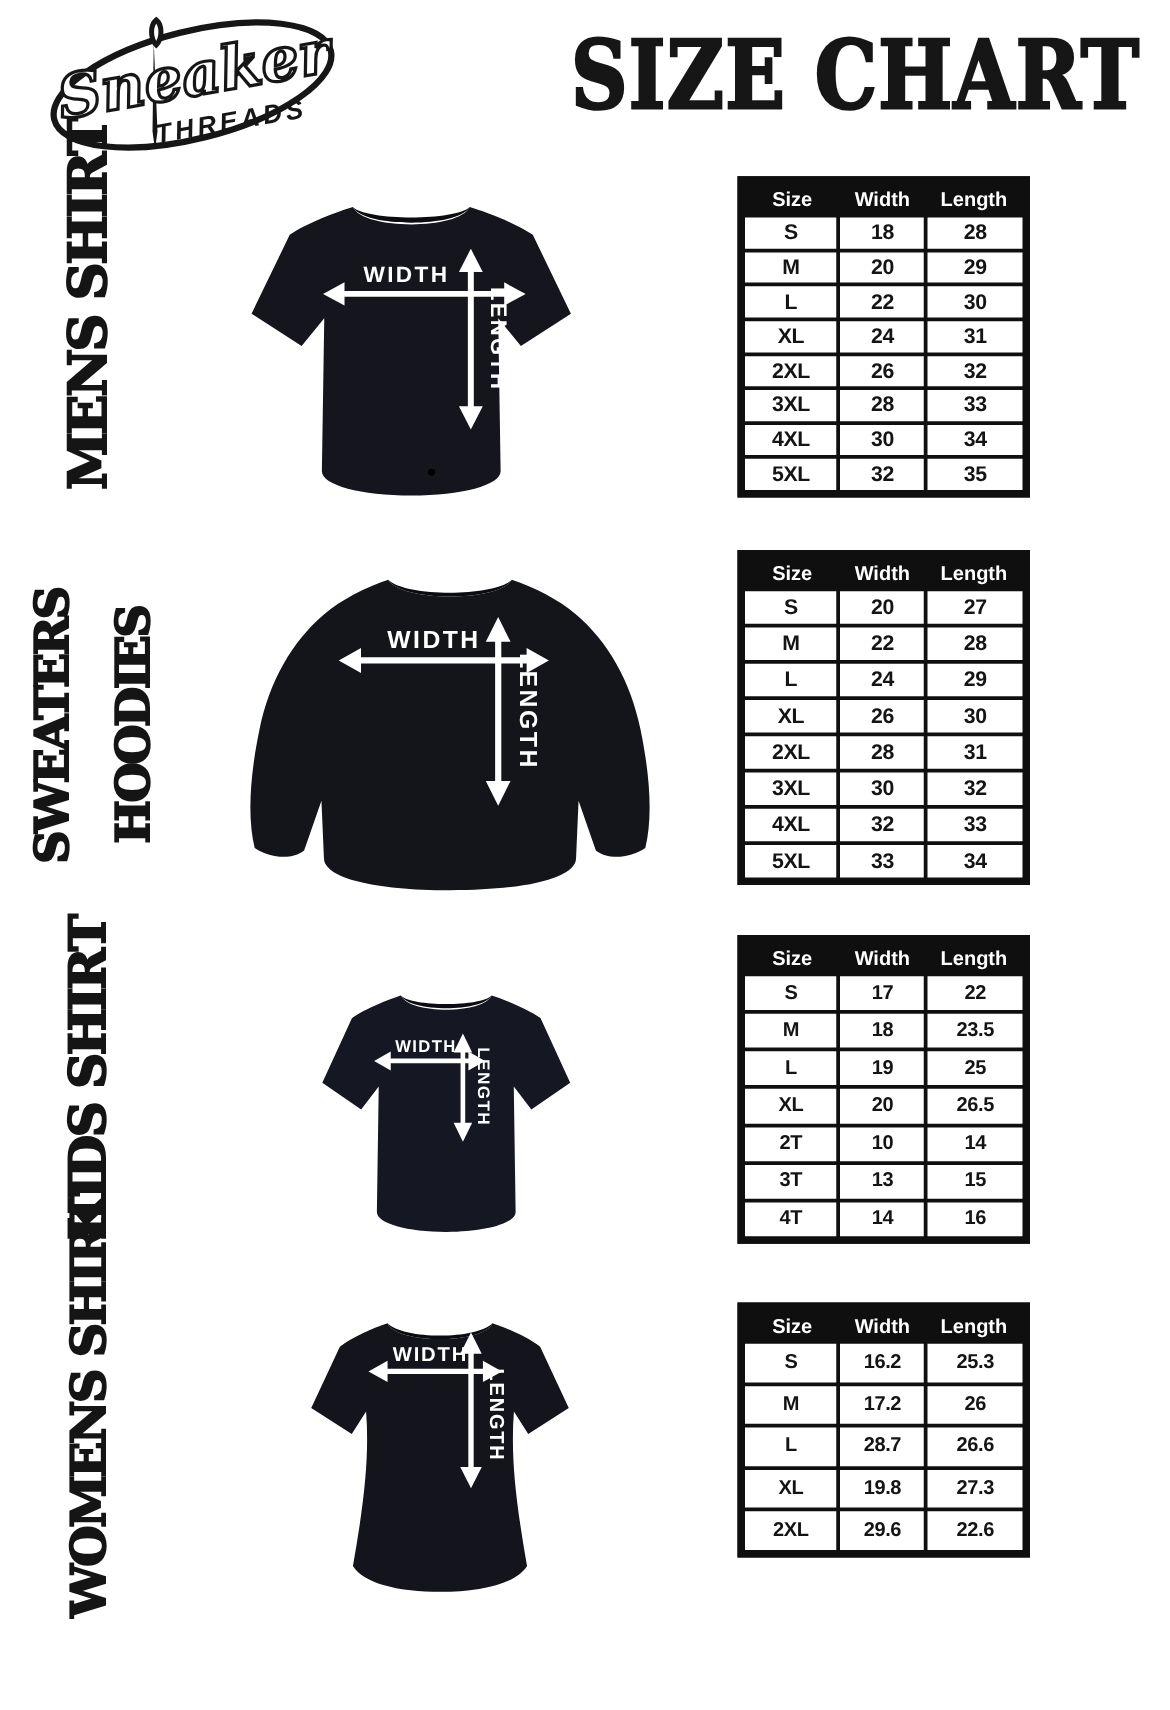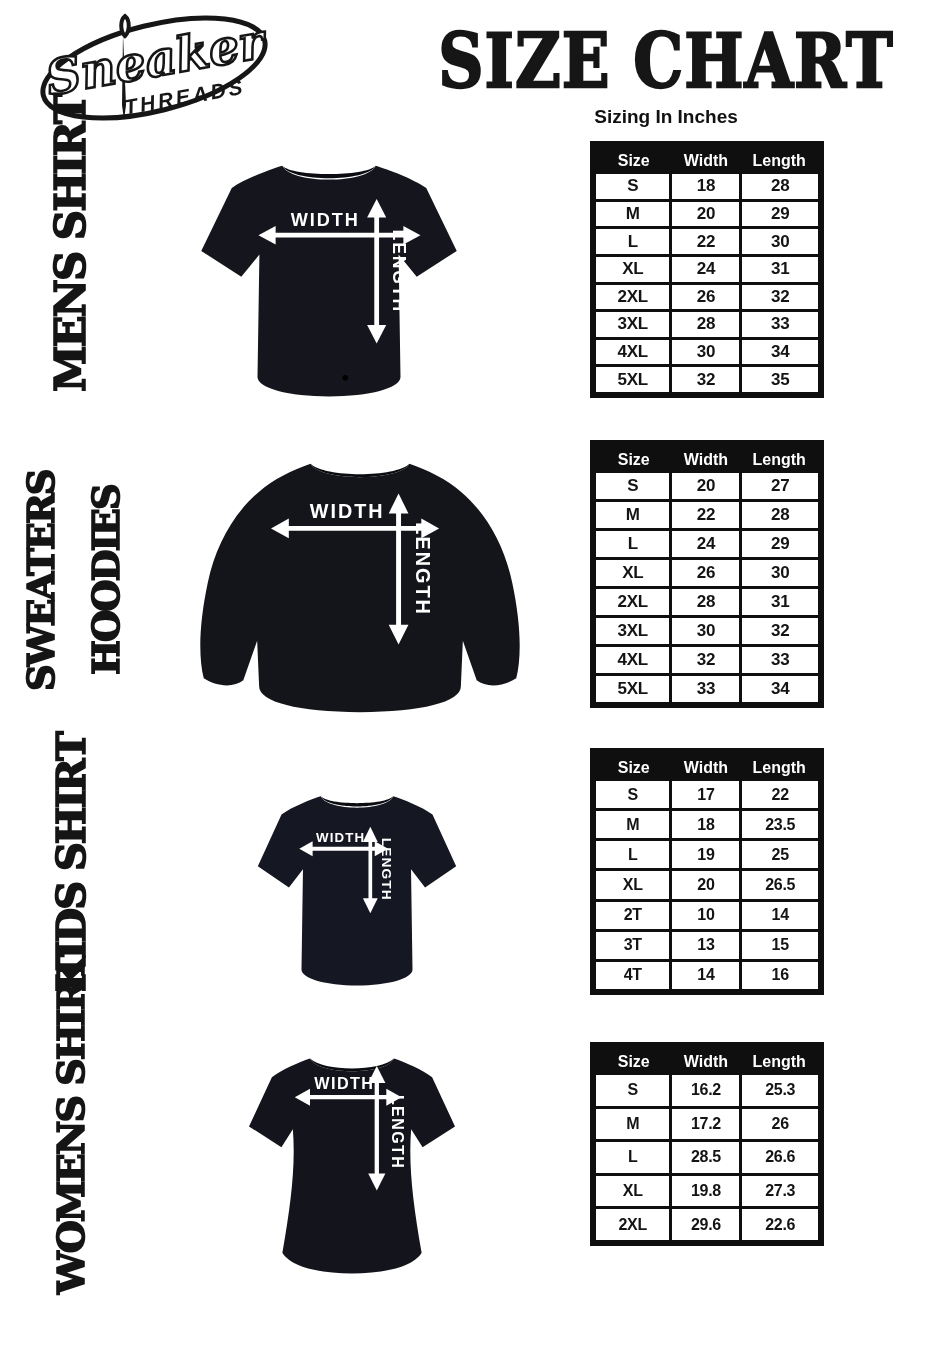--- a/index.html
+++ b/index.html
@@ -1,20 +1,20 @@
 <!DOCTYPE html>
 <html><head>
 <meta charset="utf-8">
 <style>
   html,body{margin:0;padding:0;background:#ffffff;}
   .page{position:relative;width:936px;height:1368px;background:#ffffff;overflow:hidden;
         font-family:"Liberation Sans",sans-serif;color:#131313;}
 
   
-  .title-wrap{position:absolute;left:428px;top:20px;width:476px;text-align:center;}
+  .title-wrap{position:absolute;left:452px;top:20px;width:476px;}
   .title{font-family:"DejaVu Serif",serif;font-weight:bold;font-size:64px;line-height:70px;
          letter-spacing:1px;color:#161616;-webkit-text-stroke:2px #161616;
          transform:scale(0.98,1.18);transform-origin:top center;white-space:nowrap;}
   .subtitle{margin-top:16px;font-weight:bold;font-size:19px;color:#111;}
 
   
   .vlabel{position:absolute;writing-mode:vertical-rl;transform:rotate(180deg);
           text-align:center;font-family:"DejaVu Serif",serif;font-weight:bold;
           color:#151515;-webkit-text-stroke:1.6px #151515;letter-spacing:-2px;white-space:nowrap;}
   .vl-mens    {left:32px;  top:150px; height:242px; width:78px; line-height:78px; font-size:42px;}
@@ -57,21 +57,20 @@
     <g>
       <path d="M97,6 C92,10 92,21 97,26 C102,21 102,10 97,6 Z" fill="#ffffff" stroke="#161616" stroke-width="4"></path>
       <path d="M95,24 L98,95 L96,110 L94,95 Z" fill="#161616"></path>
     </g>
     <text x="130" y="66" text-anchor="middle" font-family="DejaVu Serif, serif" font-style="italic" font-weight="bold" font-size="48" fill="#ffffff" stroke="#161616" stroke-width="2.6" transform="rotate(-10 130 66)">Sneaker</text>
     <text x="158" y="94" text-anchor="middle" font-family="Liberation Sans, sans-serif" font-style="italic" font-weight="bold" font-size="21" letter-spacing="3" fill="#161616" transform="rotate(-10 158 94)">THREADS</text>
   </svg>
 
   <div class="title-wrap">
     <div class="title">SIZE CHART</div>
-    <div class="subtitle">Sizing In Inches</div>
   </div>
 
   <div class="vlabel vl-mens">MENS SHIRT</div>
   <div class="vlabel vl-sweaters">SWEATERS</div>
   <div class="vlabel vl-hoodies">HOODIES</div>
   <div class="vlabel vl-kids">KIDS SHIRT</div>
   <div class="vlabel vl-womens">WOMENS SHIRT</div>
 
   <svg class="garment g-mens" viewBox="0 0 300 300" preserveAspectRatio="none">
     <path fill="#15161d" d="M101,32 C88,36 62,46 48,56 L16,124 L58,152 L77,128 L75,260
@@ -302,21 +301,21 @@
           <div class="tcell">16.2</div>
           <div class="tcell">25.3</div>
         </div>
         <div class="trow">
           <div class="tcell">M</div>
           <div class="tcell">17.2</div>
           <div class="tcell">26</div>
         </div>
         <div class="trow">
           <div class="tcell">L</div>
-          <div class="tcell">28.5</div>
+          <div class="tcell">28.7</div>
           <div class="tcell">26.6</div>
         </div>
         <div class="trow">
           <div class="tcell">XL</div>
           <div class="tcell">19.8</div>
           <div class="tcell">27.3</div>
         </div>
         <div class="trow">
           <div class="tcell">2XL</div>
           <div class="tcell">29.6</div>

